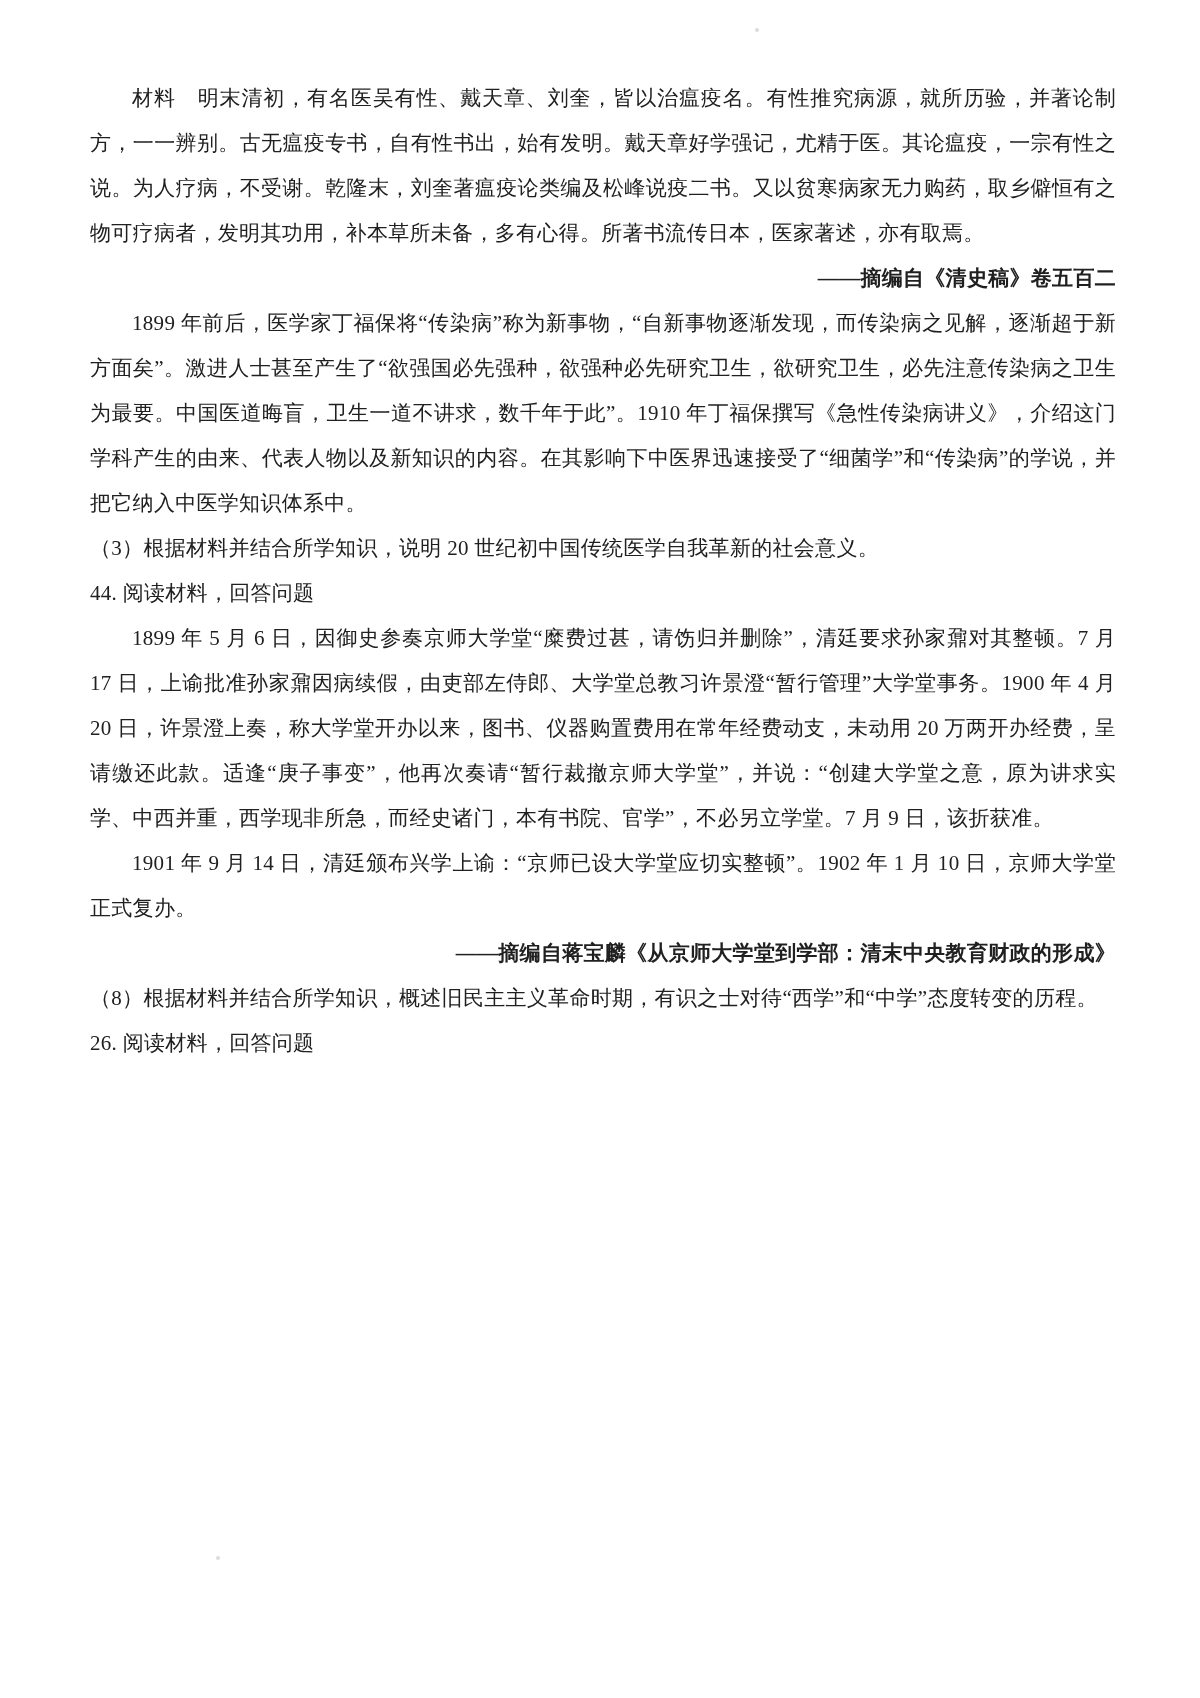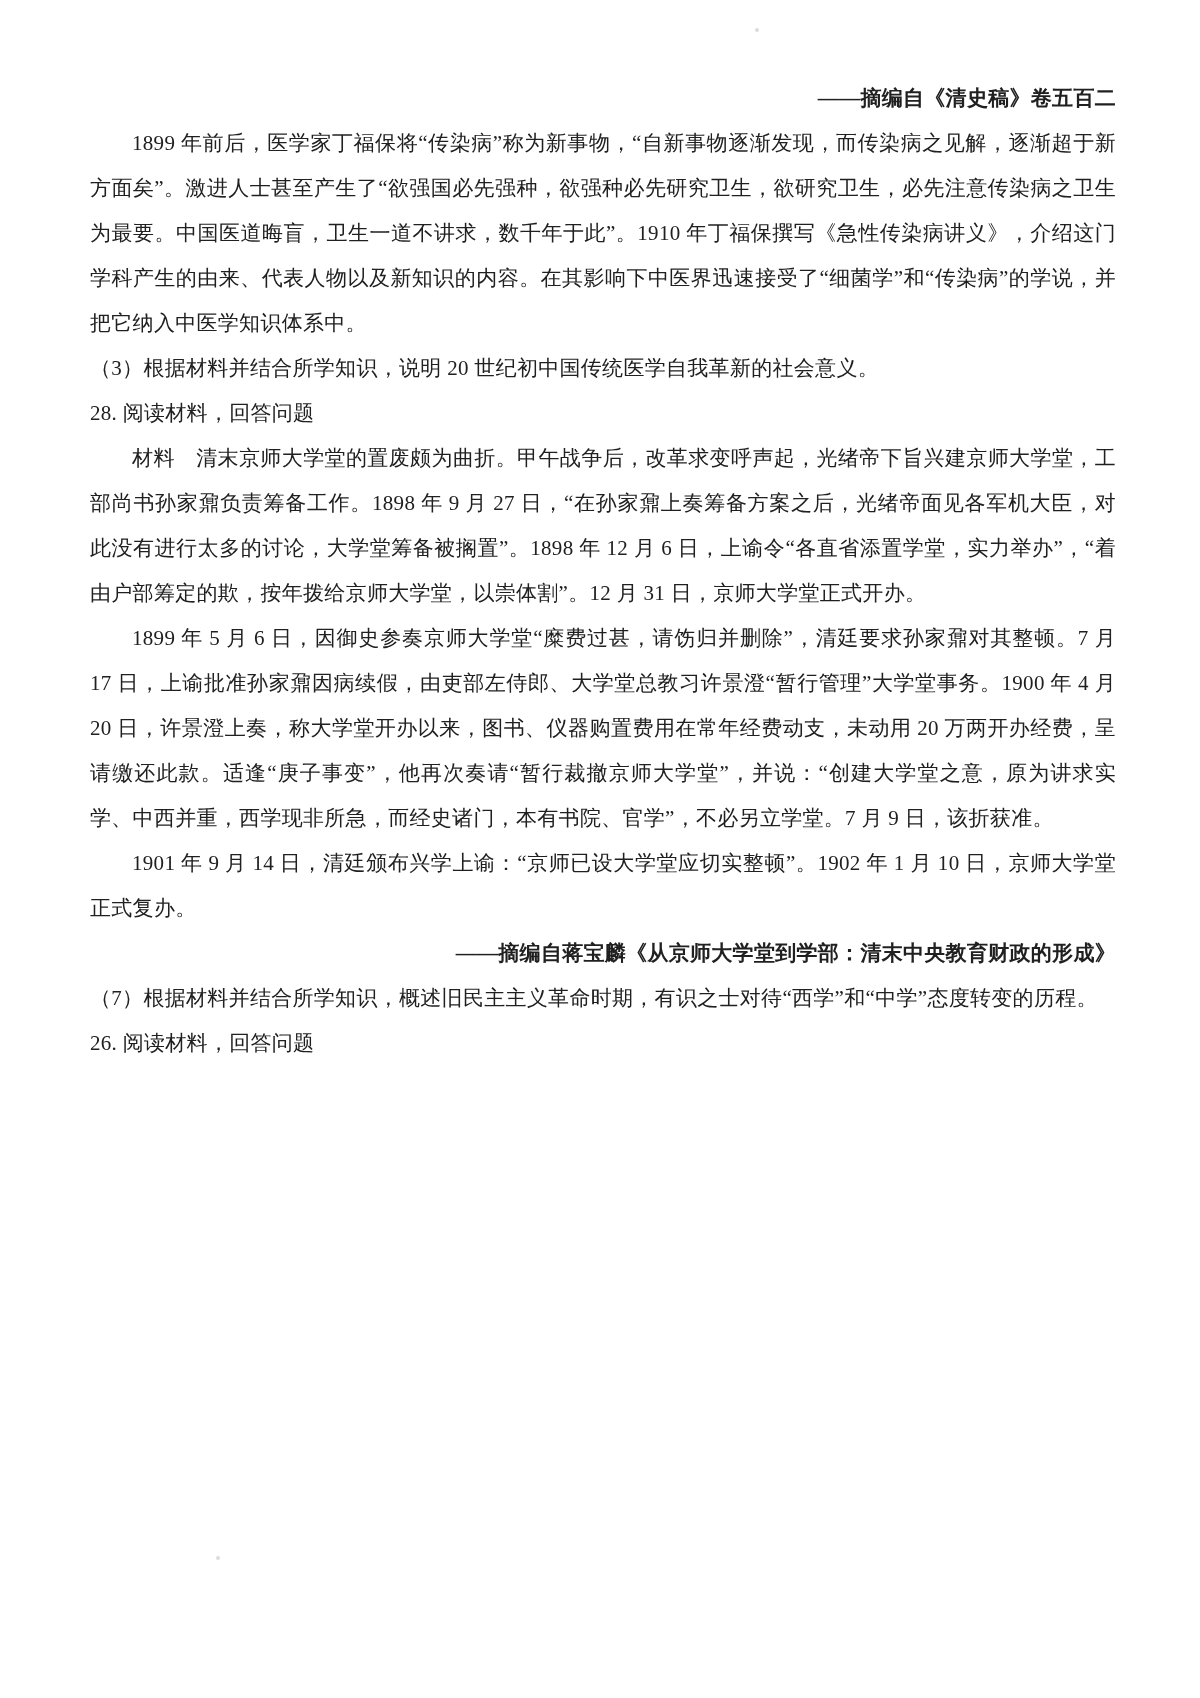--- a/index.html
+++ b/index.html
@@ -49,40 +49,40 @@
     opacity: 0.35;
   }
   .artifact.a1 { left: 755px; top: 28px; }
   .artifact.a2 { left: 216px; top: 1556px; }
 </style>
 </head>
 <body>
 
 <div class="page">
 
+  <div class="block para">材料　明末清初，有名医吴有性、戴天章、刘奎，皆以治瘟疫名。有性推究病源，就所历验，并著论制方，一一辨别。古无瘟疫专书，自有性书出，始有发明。戴天章好学强记，尤精于医。其论瘟疫，一宗有性之说。为人疗病，不受谢。乾隆末，刘奎著瘟疫论类编及松峰说疫二书。又以贫寒病家无力购药，取乡僻恒有之物可疗病者，发明其功用，补本草所未备，多有心得。所著书流传日本，医家著述，亦有取焉。</div>
 
   <div class="block attr">——摘编自《清史稿》卷五百二</div>
 
   <div class="block para">1899 年前后，医学家丁福保将“传染病”称为新事物，“自新事物逐渐发现，而传染病之见解，逐渐超于新方面矣”。激进人士甚至产生了“欲强国必先强种，欲强种必先研究卫生，欲研究卫生，必先注意传染病之卫生为最要。中国医道晦盲，卫生一道不讲求，数千年于此”。1910 年丁福保撰写《急性传染病讲义》，介绍这门学科产生的由来、代表人物以及新知识的内容。在其影响下中医界迅速接受了“细菌学”和“传染病”的学说，并把它纳入中医学知识体系中。</div>
 
 
 
   <div class="block question">（3）根据材料并结合所学知识，说明 20 世纪初中国传统医学自我革新的社会意义。</div>
 
-  <div class="block section">28. 阅读材料，回答问题</div>
+  <div class="block section">44. 阅读材料，回答问题</div>
 
-  <div class="block para">材料　清末京师大学堂的置废颇为曲折。甲午战争后，改革求变呼声起，光绪帝下旨兴建京师大学堂，工部尚书孙家鼐负责筹备工作。1898 年 9 月 27 日，“在孙家鼐上奏筹备方案之后，光绪帝面见各军机大臣，对此没有进行太多的讨论，大学堂筹备被搁置”。1898 年 12 月 6 日，上谕令“各直省添置学堂，实力举办”，“着由户部筹定的欺，按年拨给京师大学堂，以崇体割”。12 月 31 日，京师大学堂正式开办。</div>
 
   <div class="block para">1899 年 5 月 6 日，因御史参奏京师大学堂“糜费过甚，请饬归并删除”，清廷要求孙家鼐对其整顿。7 月 17 日，上谕批准孙家鼐因病续假，由吏部左侍郎、大学堂总教习许景澄“暂行管理”大学堂事务。1900 年 4 月 20 日，许景澄上奏，称大学堂开办以来，图书、仪器购置费用在常年经费动支，未动用 20 万两开办经费，呈请缴还此款。适逢“庚子事变”，他再次奏请“暂行裁撤京师大学堂”，并说：“创建大学堂之意，原为讲求实学、中西并重，西学现非所急，而经史诸门，本有书院、官学”，不必另立学堂。7 月 9 日，该折获准。</div>
 
   <div class="block para">1901 年 9 月 14 日，清廷颁布兴学上谕：“京师已设大学堂应切实整顿”。1902 年 1 月 10 日，京师大学堂正式复办。</div>
 
   <div class="block attr">——摘编自蒋宝麟《从京师大学堂到学部：清末中央教育财政的形成》</div>
 
 
-  <div class="block question">（7）根据材料并结合所学知识，概述旧民主主义革命时期，有识之士对待“西学”和“中学”态度转变的历程。</div>
+  <div class="block question">（8）根据材料并结合所学知识，概述旧民主主义革命时期，有识之士对待“西学”和“中学”态度转变的历程。</div>
 
   <div class="block section">26. 阅读材料，回答问题</div>
 
 </div>
 
 <div class="artifact a1"></div>
 <div class="artifact a2"></div>
 
 </body></html>

